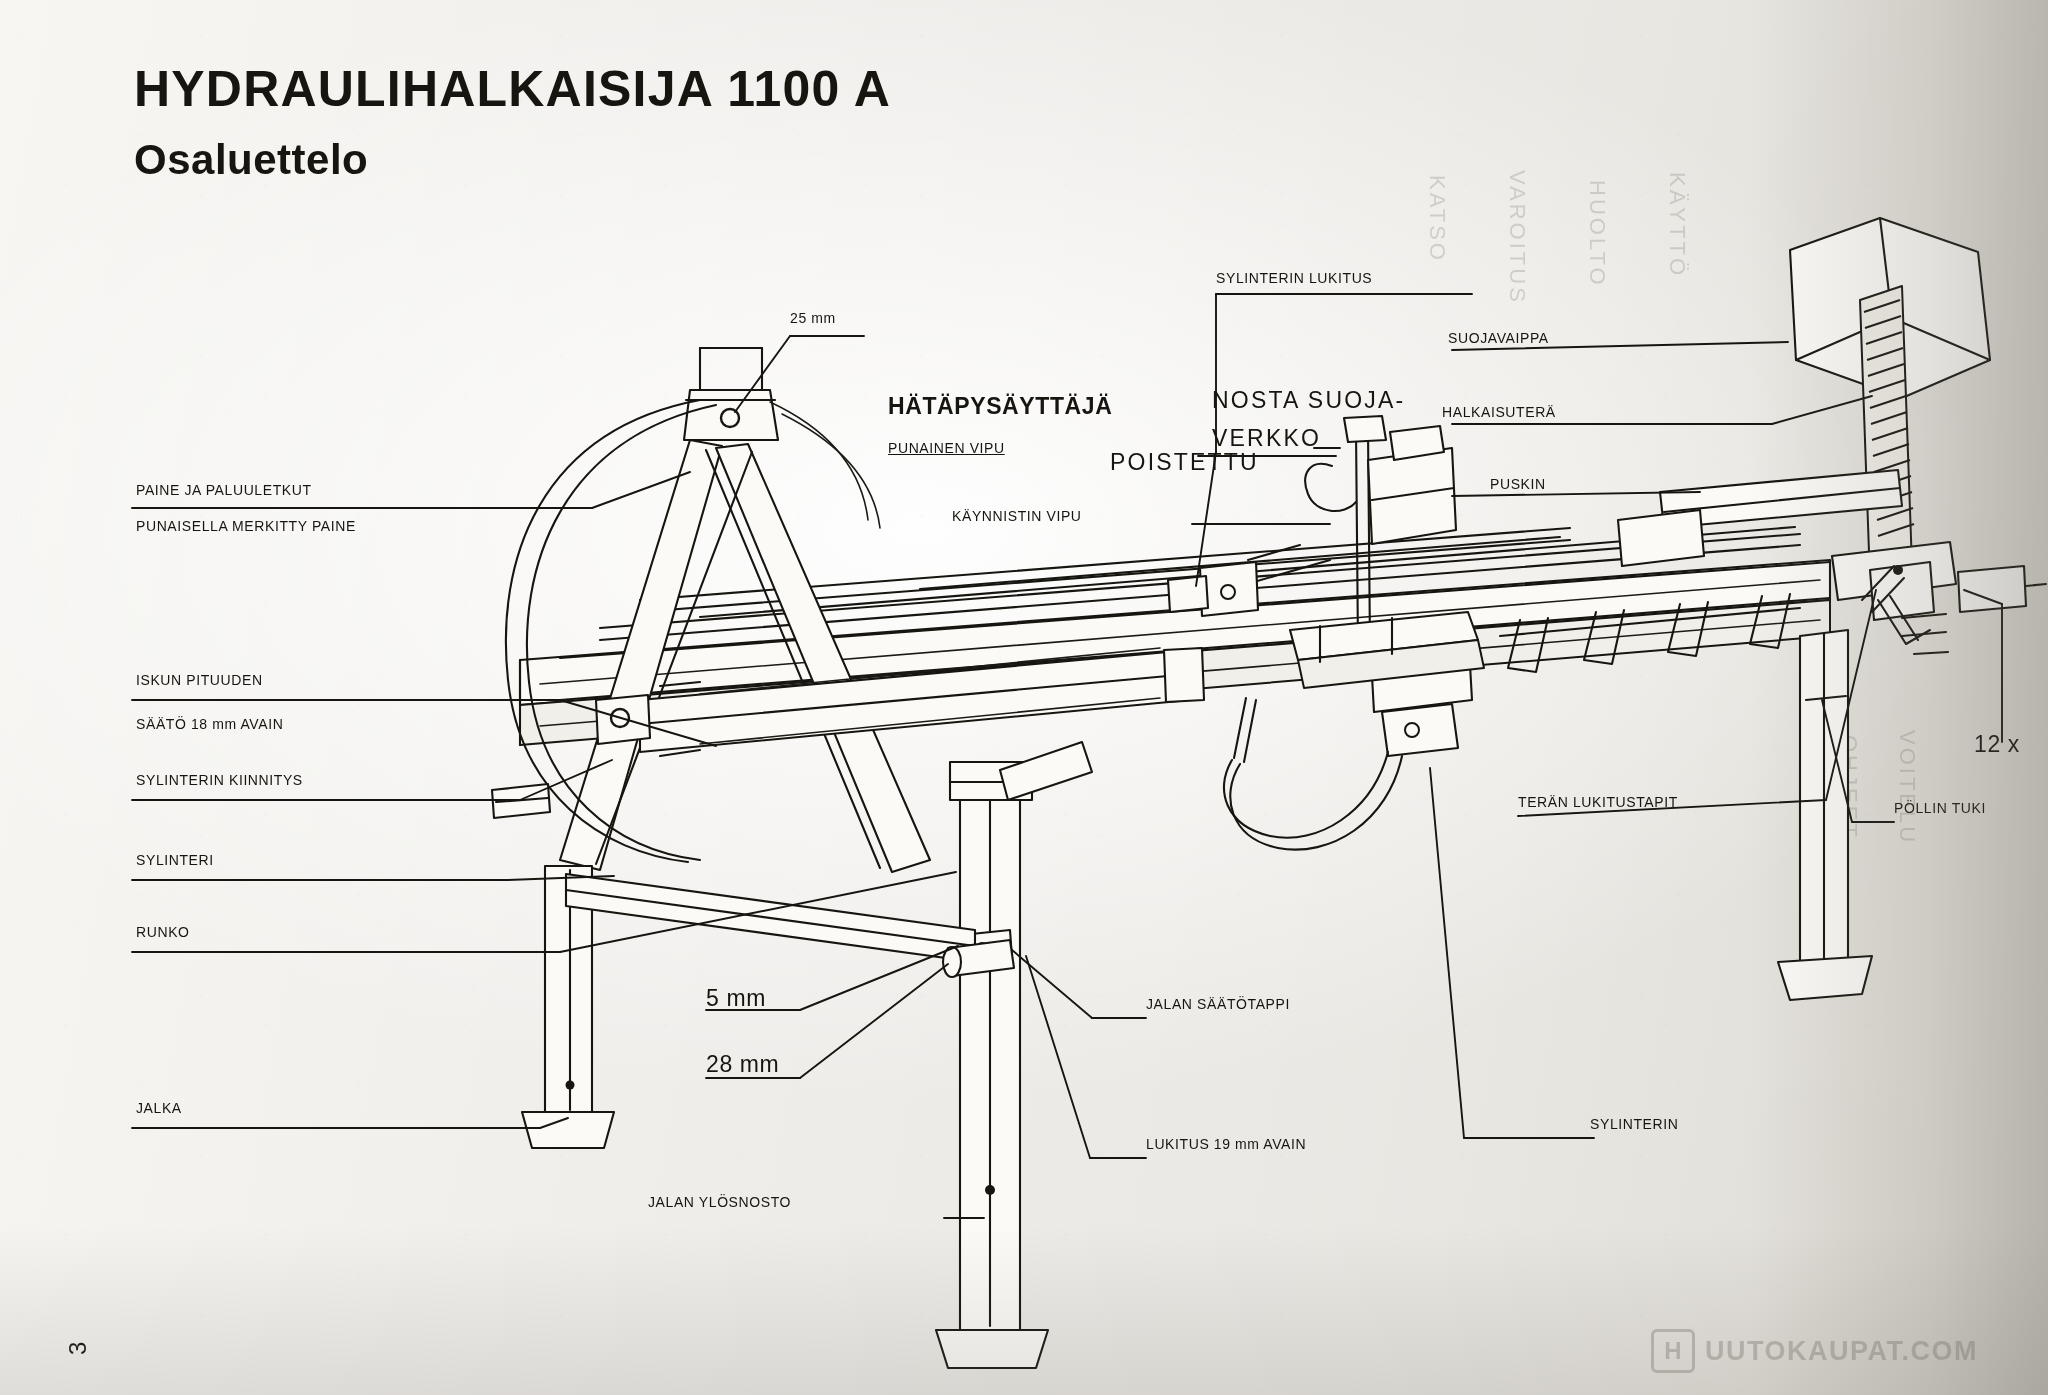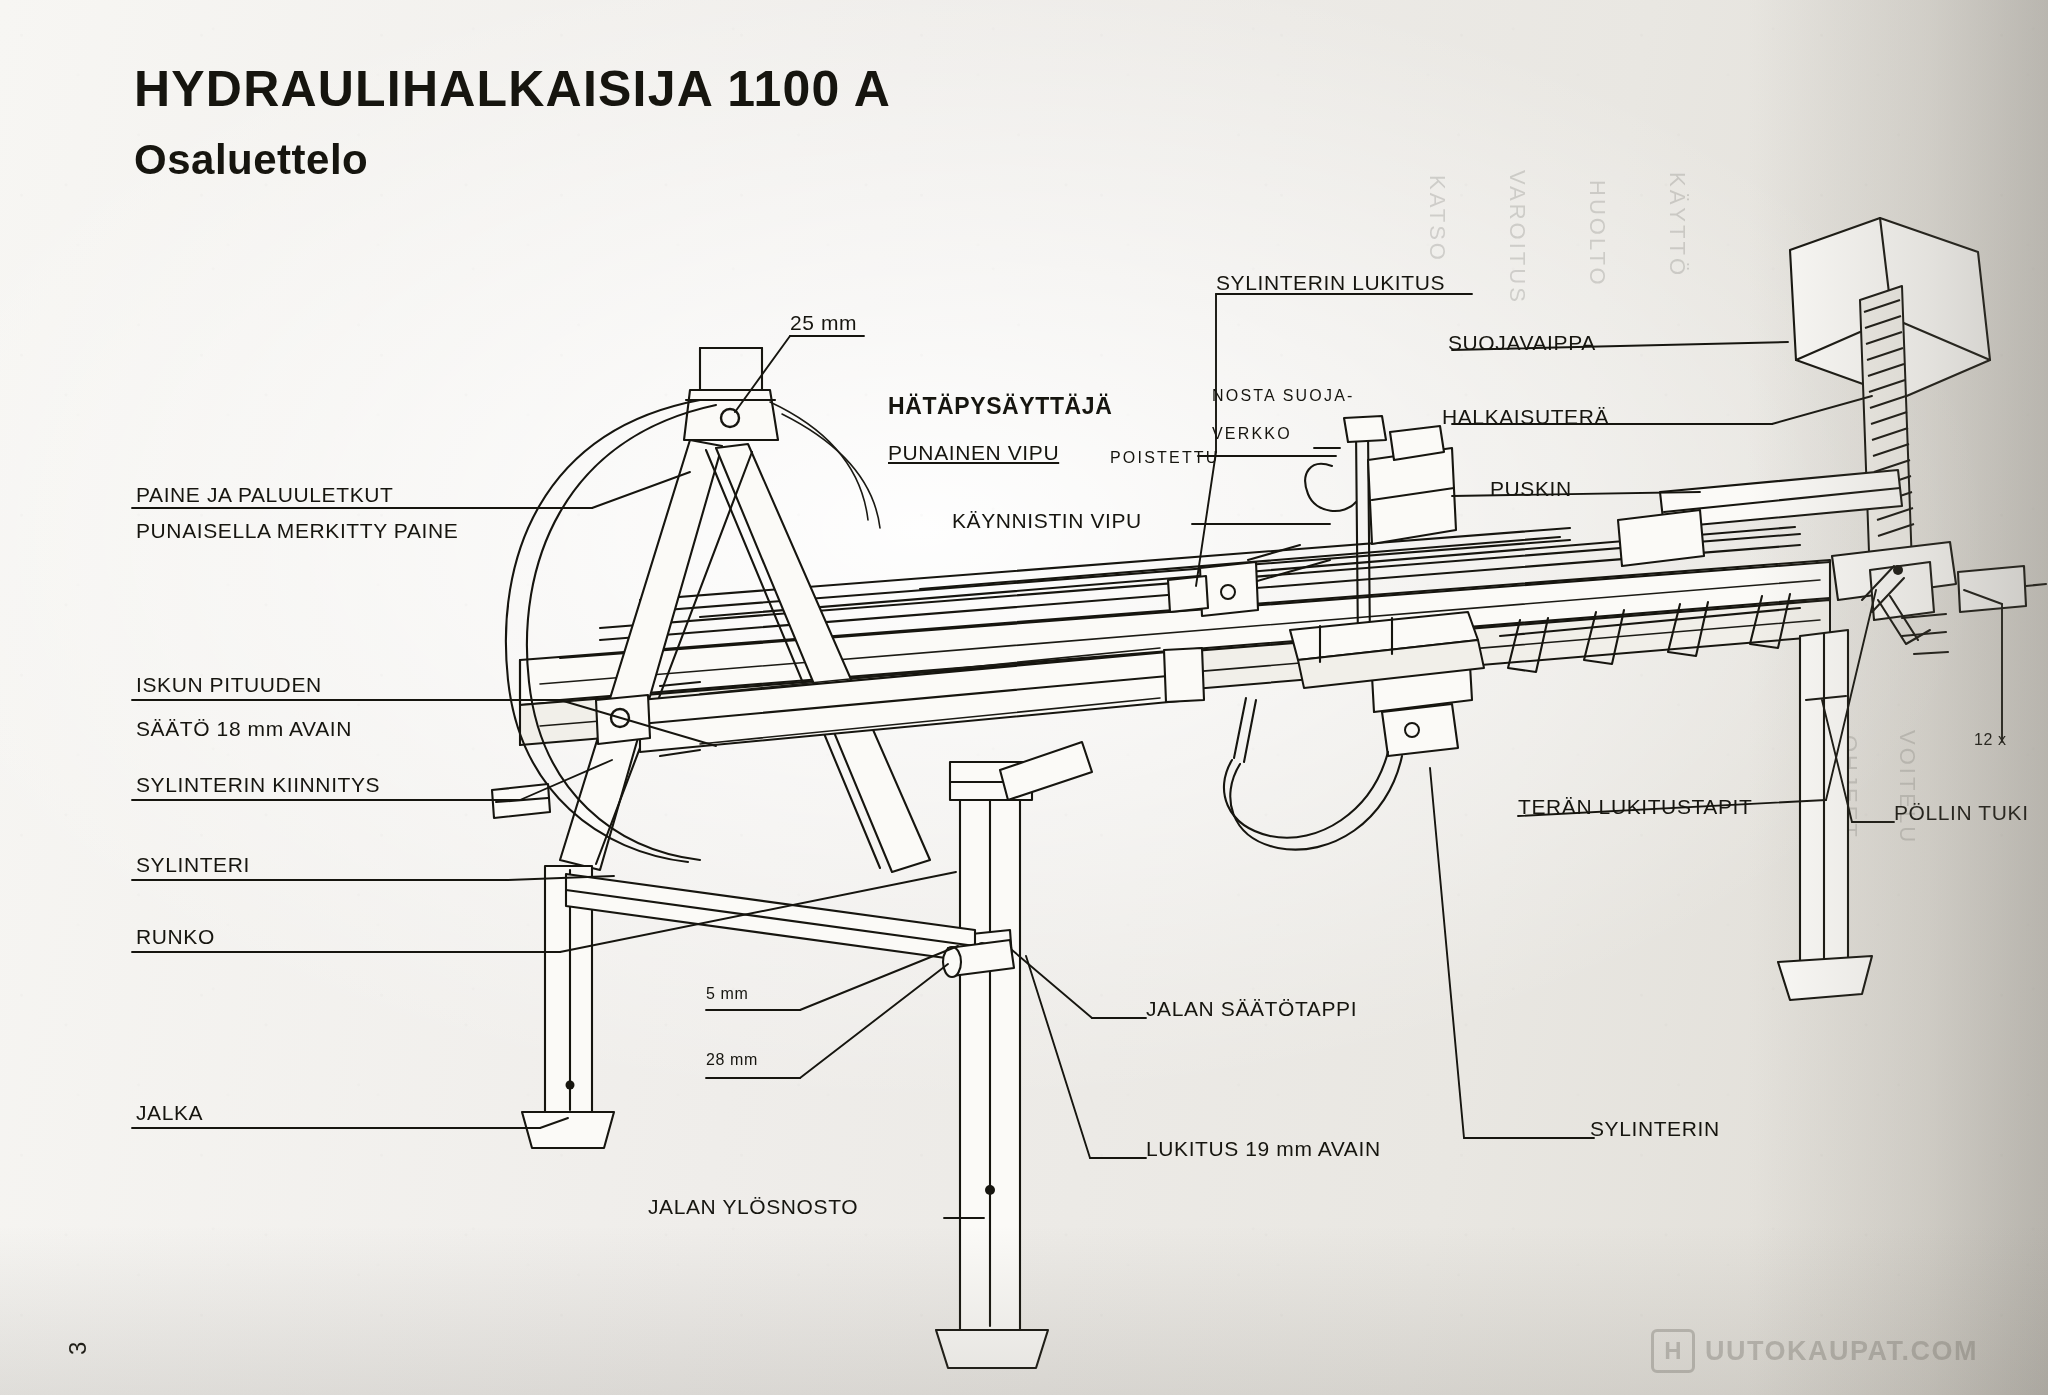--- a/index.html
+++ b/index.html
@@ -74,26 +74,26 @@
     position: absolute;
     left: 92px; bottom: 40px;
     font-size: 24px;
     transform: rotate(-90deg);
     transform-origin: left bottom;
   }
 
   
   .lbl {
     position: absolute;
-    font-size: 21px;
+    font-size: 14px;
     letter-spacing: .6px;
     white-space: nowrap;
     line-height: 1.28;
   }
-  .lbl.small { font-size: 16px; }
+  .lbl.small { font-size: 23px; }
   .lbl.bold { font-weight: 700; font-size: 23px; }
   .lbl.sp { letter-spacing: 2.2px; }
 
   
   svg.art {
     position: absolute;
     inset: 0;
     width: 2048px;
     height: 1395px;
   }

